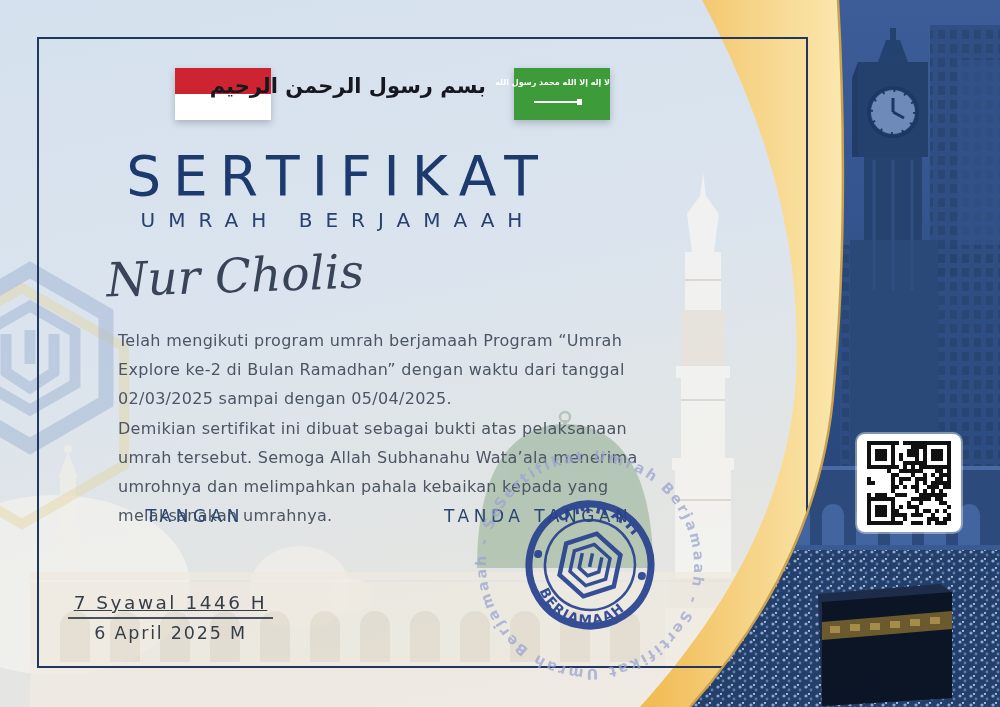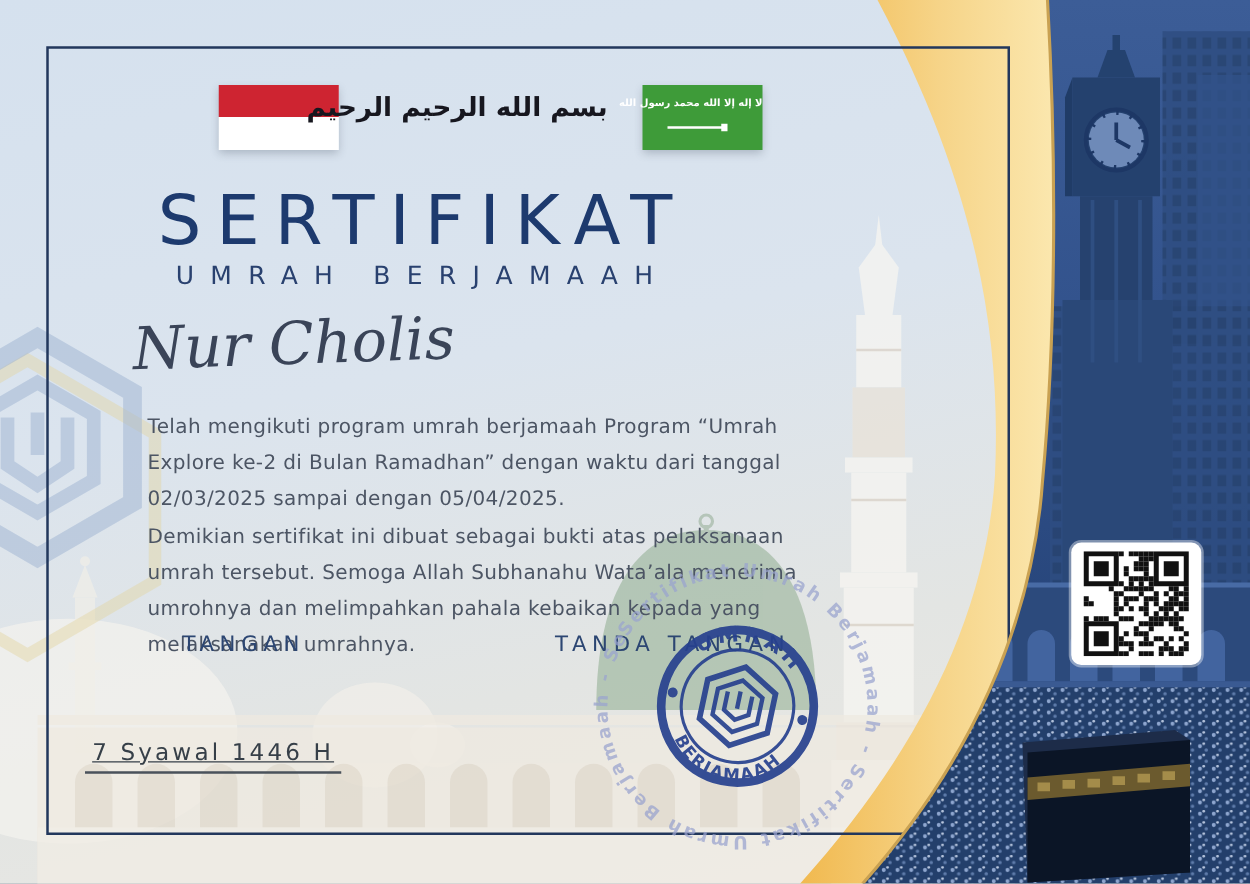--- a/index.html
+++ b/index.html
@@ -208,38 +208,39 @@
           <rect x="910" y="619" width="10" height="7"></rect>
             <rect x="930" y="617" width="10" height="7"></rect>
         </g>
       </g>
     </g>
 
     <path d="M838,0 C846,140 844,278 834,385 C826,500 776,610 690,707" fill="none" stroke="#c9a152" stroke-width="2.5"></path>
   </svg>
 
   <div class="abs flag flag-id"></div>
-  <div class="abs bismillah" dir="rtl">بسم الله الرحيم الرحيم</div>
+  <div class="abs bismillah" dir="rtl">بسم رسول الرحمن الرحيم</div>
   <div class="abs flag flag-sa">
     <div class="shahada" dir="rtl">لا إله إلا الله محمد رسول الله</div>
     <div class="sword"></div>
   </div>
 
   <div class="abs subtitle">UMRAH BERJAMAAH</div>
   <div class="abs title">SERTIFIKAT</div>
   <div class="abs recipient">Nur Cholis</div>
   <div class="abs para p1">Telah mengikuti program umrah berjamaah Program “Umrah Explore ke-2 di Bulan Ramadhan” dengan waktu dari tanggal 02/03/2025 sampai dengan 05/04/2025.</div>
   <div class="abs para p2">Demikian sertifikat ini dibuat sebagai bukti atas pelaksanaan umrah tersebut. Semoga Allah Subhanahu Wata’ala menerima umrohnya dan melimpahkan pahala kebaikan kepada yang melaksanakan umrahnya.</div>
 
   <div class="abs col-label lbl-date">TANGAN</div>
   <div class="abs col-label lbl-sign">TANDA TANGAN</div>
 
   <div class="abs sig-block date-block">
     <div class="top-line">7 Syawal 1446 H</div>
     <div class="rule"></div>
+    <div class="bot-line">6 April 2025 M</div>
   </div>
 
 
   <div class="abs qr">
     <svg id="qr-svg" width="90" height="84" viewBox="0 0 84 84">
       <g id="qr-modules" fill="#111">
           <rect x="28" y="0" width="4" height="4"></rect>
           <rect x="36" y="0" width="4" height="4"></rect>
           <rect x="40" y="0" width="4" height="4"></rect>
           <rect x="44" y="0" width="4" height="4"></rect>

